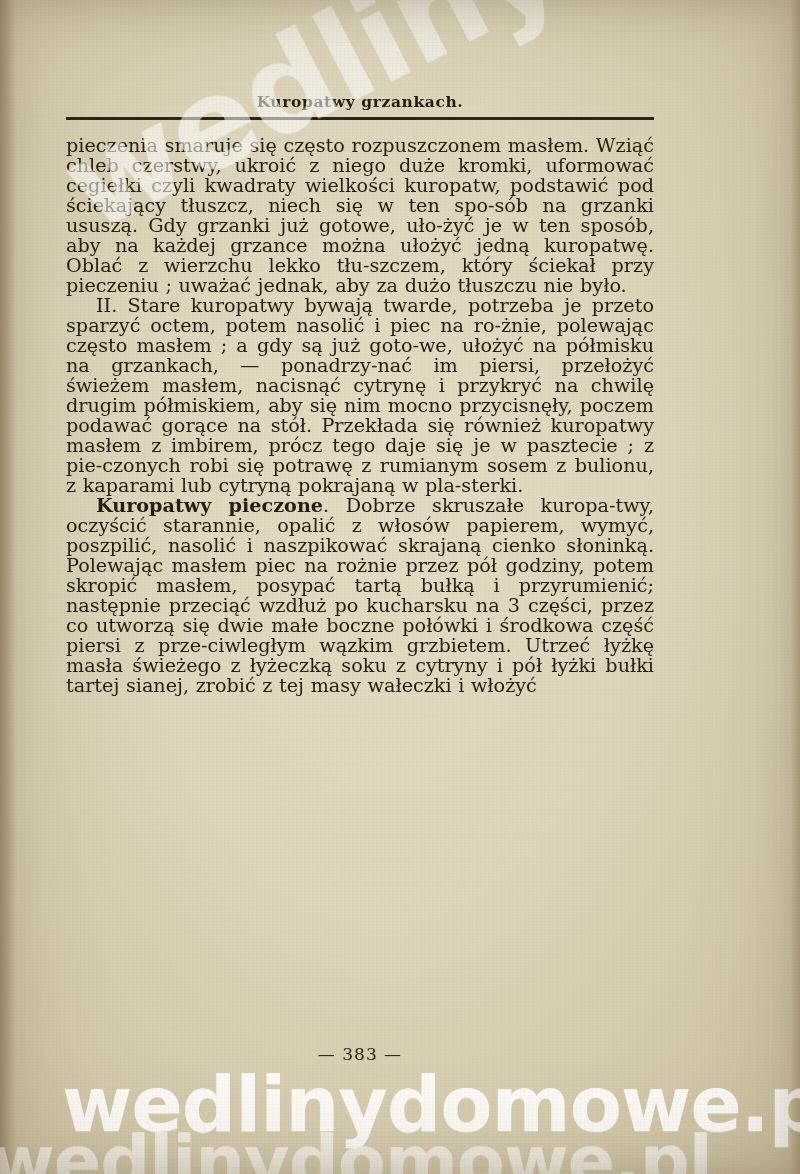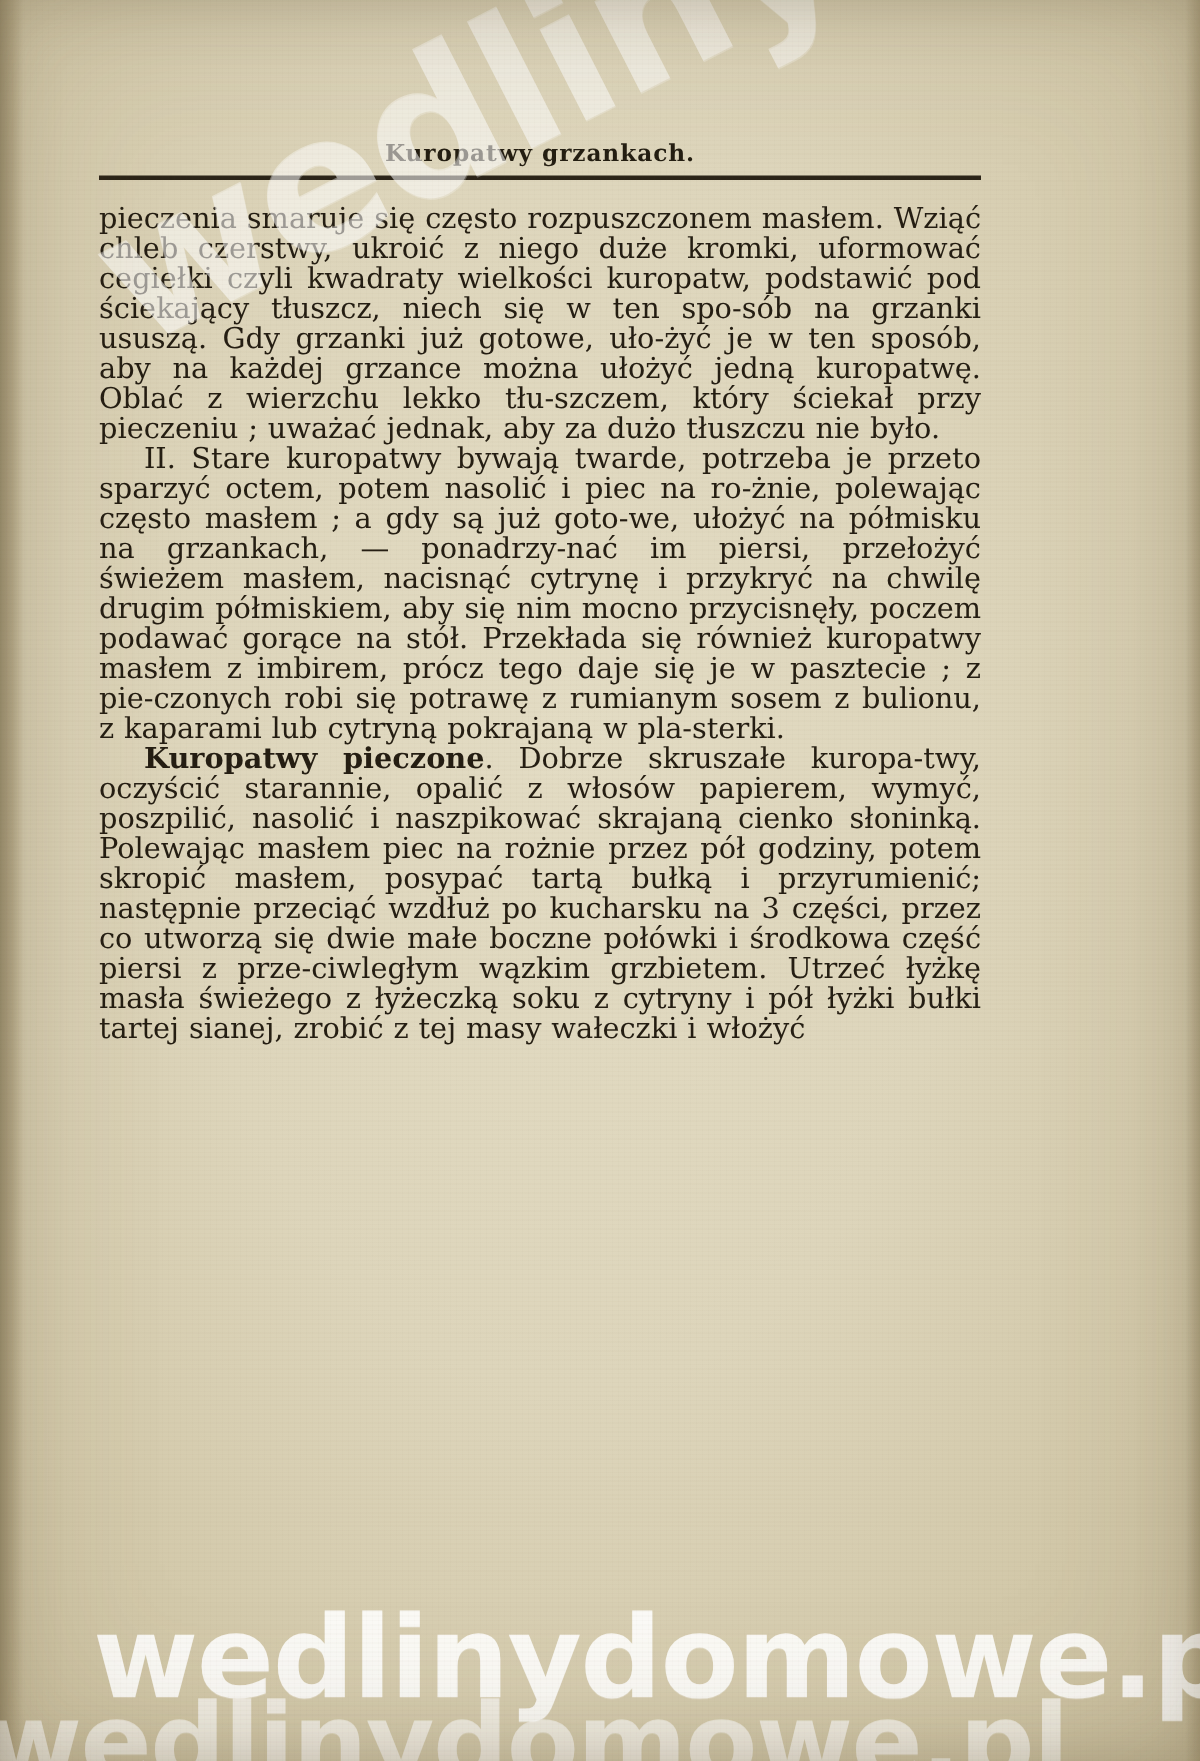--- a/index.html
+++ b/index.html
@@ -156,20 +156,21 @@
 
   <div id="content">
     <div class="running-head">Kuropatwy grzankach.</div>
     <div class="rule"></div>
 
     <p class="body">pieczenia smaruje się często rozpuszczonem masłem. Wziąć chleb czerstwy, ukroić z niego duże kromki, uformować cegiełki czyli kwadraty wielkości kuropatw, podstawić pod ściekający tłuszcz, niech się w ten spo-sób na grzanki ususzą. Gdy grzanki już gotowe, uło-żyć je w ten sposób, aby na każdej grzance można ułożyć jedną kuropatwę. Oblać z wierzchu lekko tłu-szczem, który ściekał przy pieczeniu ; uważać jednak, aby za dużo tłuszczu nie było.</p>
     <p class="body indent">II. Stare kuropatwy bywają twarde, potrzeba je przeto sparzyć octem, potem nasolić i piec na ro-żnie, polewając często masłem ; a gdy są już goto-we, ułożyć na półmisku na grzankach, — ponadrzy-nać im piersi, przełożyć świeżem masłem, nacisnąć cytrynę i przykryć na chwilę drugim półmiskiem, aby się nim mocno przycisnęły, poczem podawać gorące na stół. Przekłada się również kuropatwy masłem z imbirem, prócz tego daje się je w pasztecie ; z pie-czonych robi się potrawę z rumianym sosem z bulionu, z kaparami lub cytryną pokrajaną w pla-sterki.</p>
     <p class="body indent"><span class="smallcaps-head">Kuropatwy pieczone</span><span>. Dobrze skruszałe kuropa-twy, oczyścić starannie, opalić z włosów papierem, wymyć, poszpilić, nasolić i naszpikować skrajaną cienko słoninką. Polewając masłem piec na rożnie przez pół godziny, potem skropić masłem, posypać tartą bułką i przyrumienić; następnie przeciąć wzdłuż po kucharsku na 3 części, przez co utworzą się dwie małe boczne połówki i środkowa część piersi z prze-ciwległym wązkim grzbietem. Utrzeć łyżkę masła świeżego z łyżeczką soku z cytryny i pół łyżki bułki tartej sianej, zrobić z tej masy wałeczki i włożyć</span></p>
   </div>
 
+  <div class="folio">— 383 —</div>
 
   <div class="wm" id="wm-diag">wedlinydomowe.pl</div>
   <div class="wm" id="wm-bottom">wedlinydomowe.pl</div>
   <div class="wm" id="wm-corner">wedlinydomowe.pl</div>
 
   <div id="grain"></div>
   <div id="edges"></div>
 </div>
 
 </body></html>

